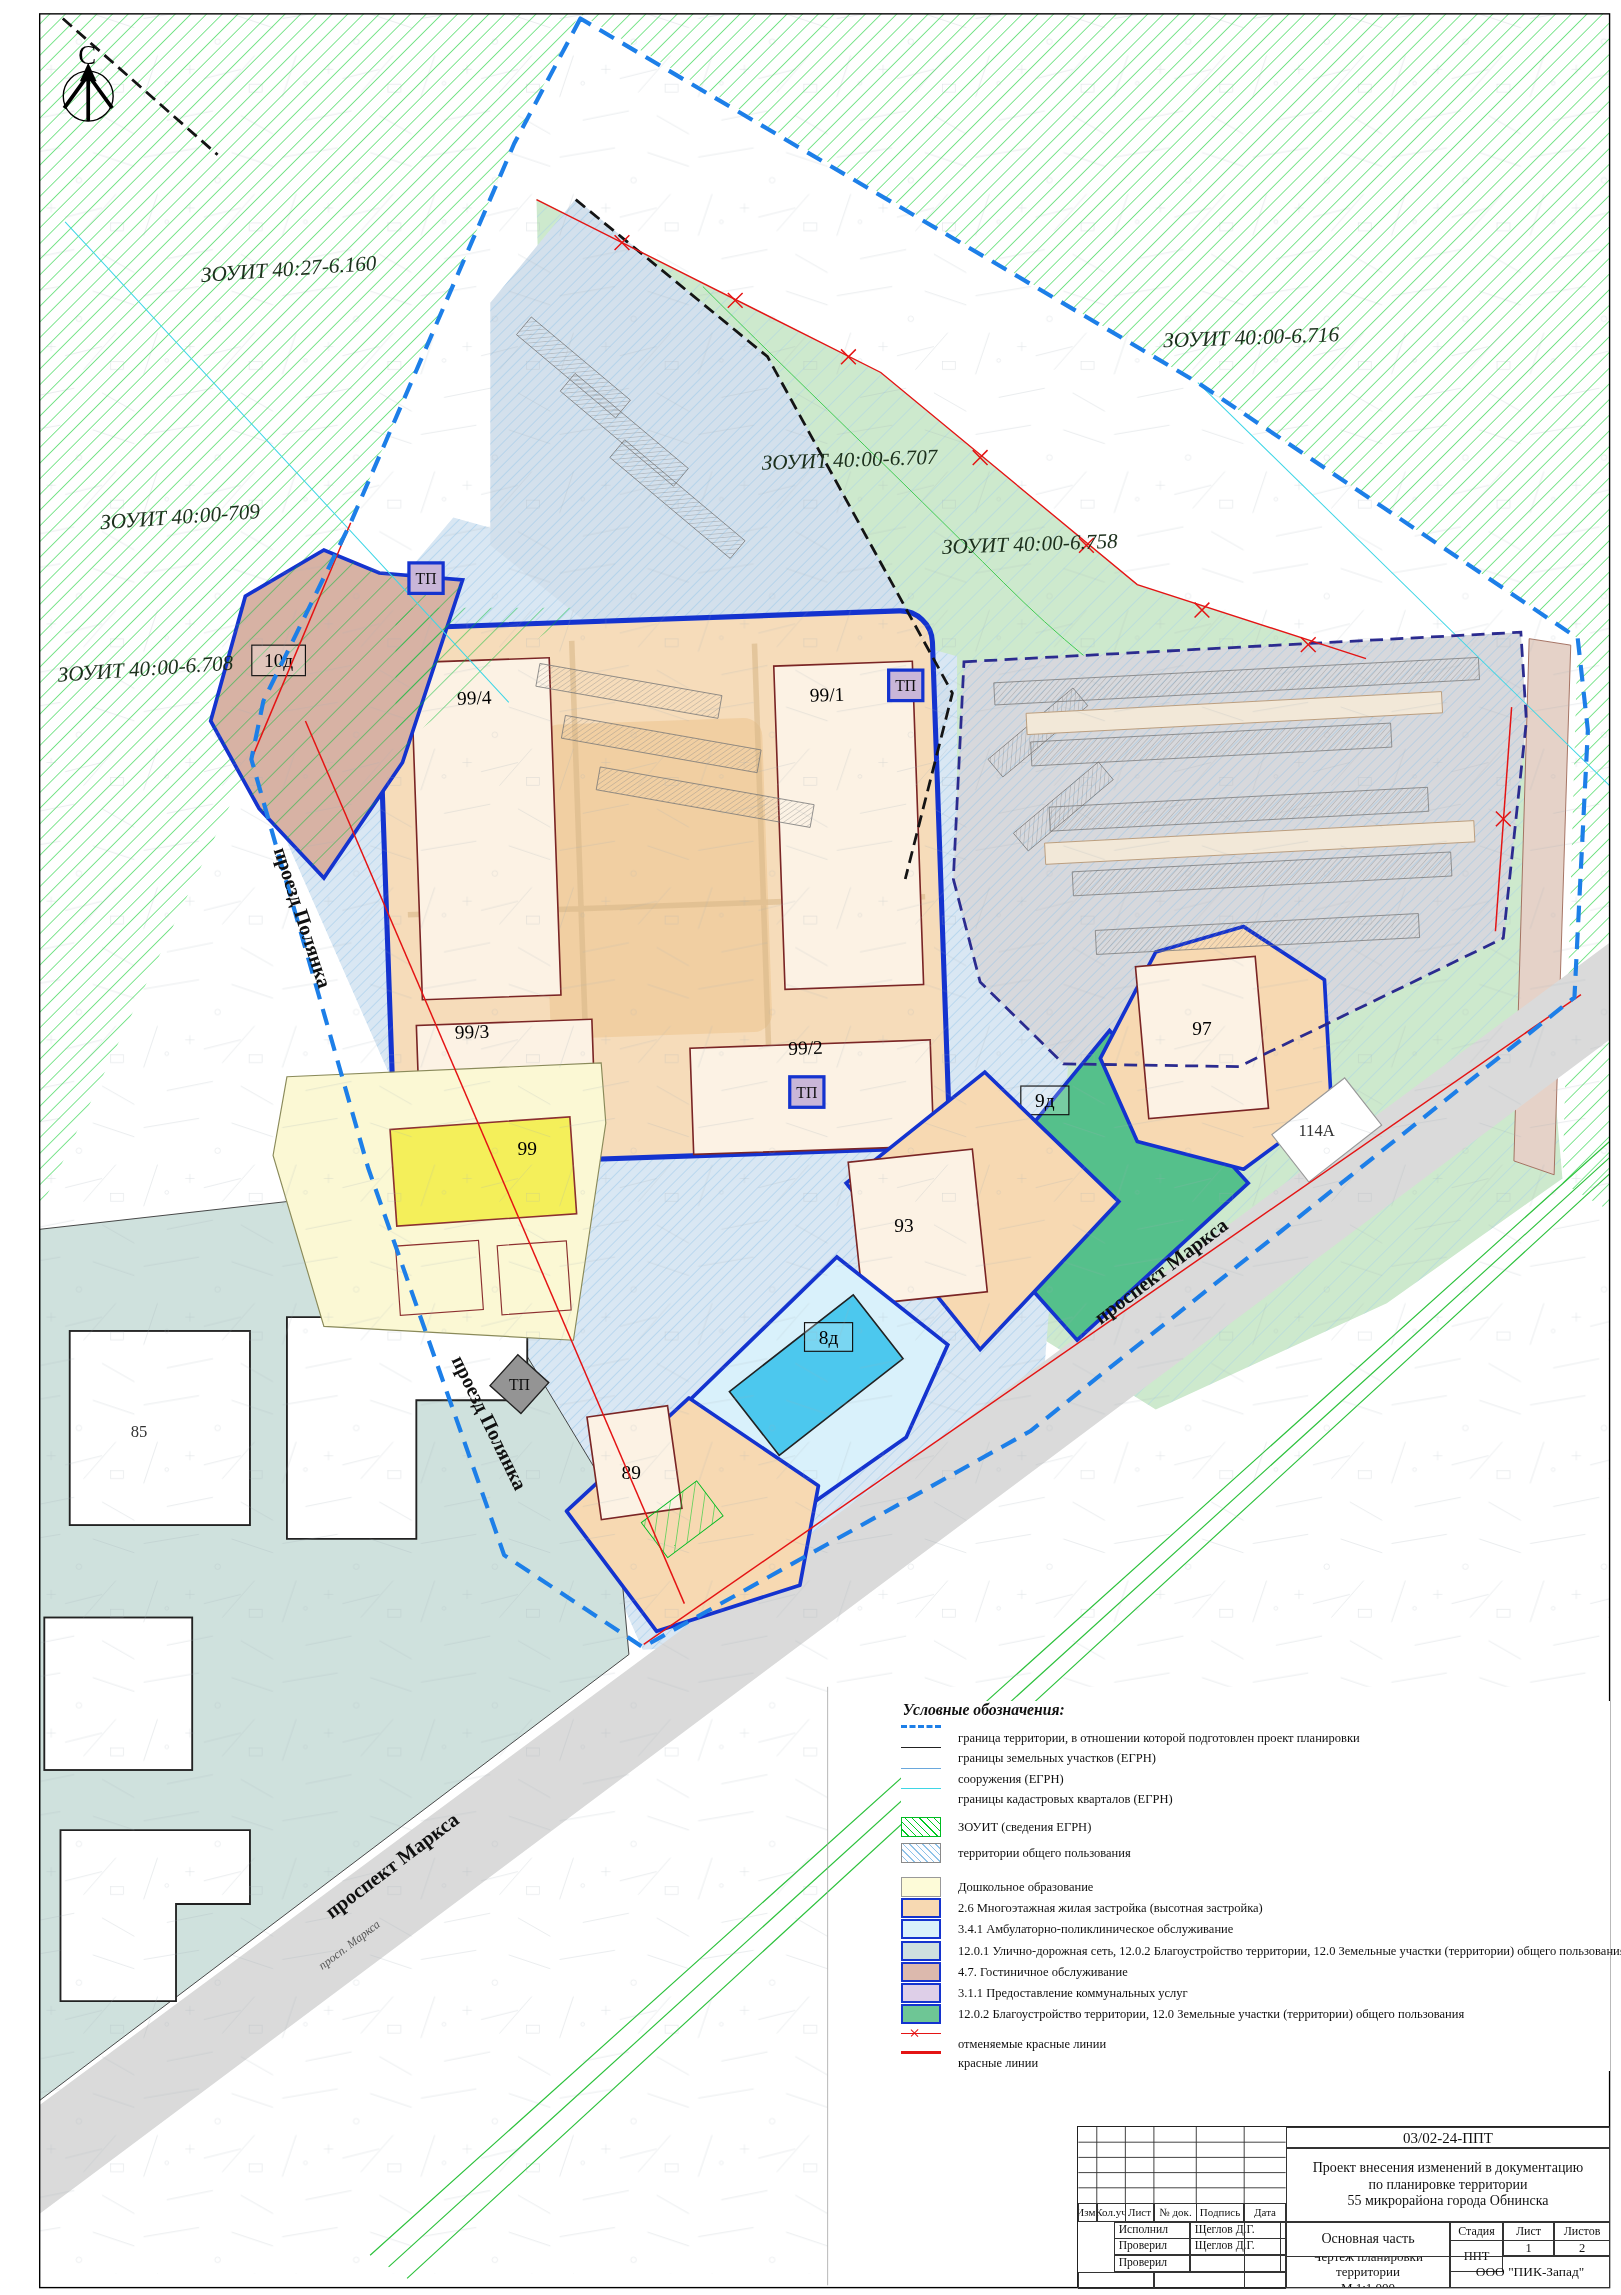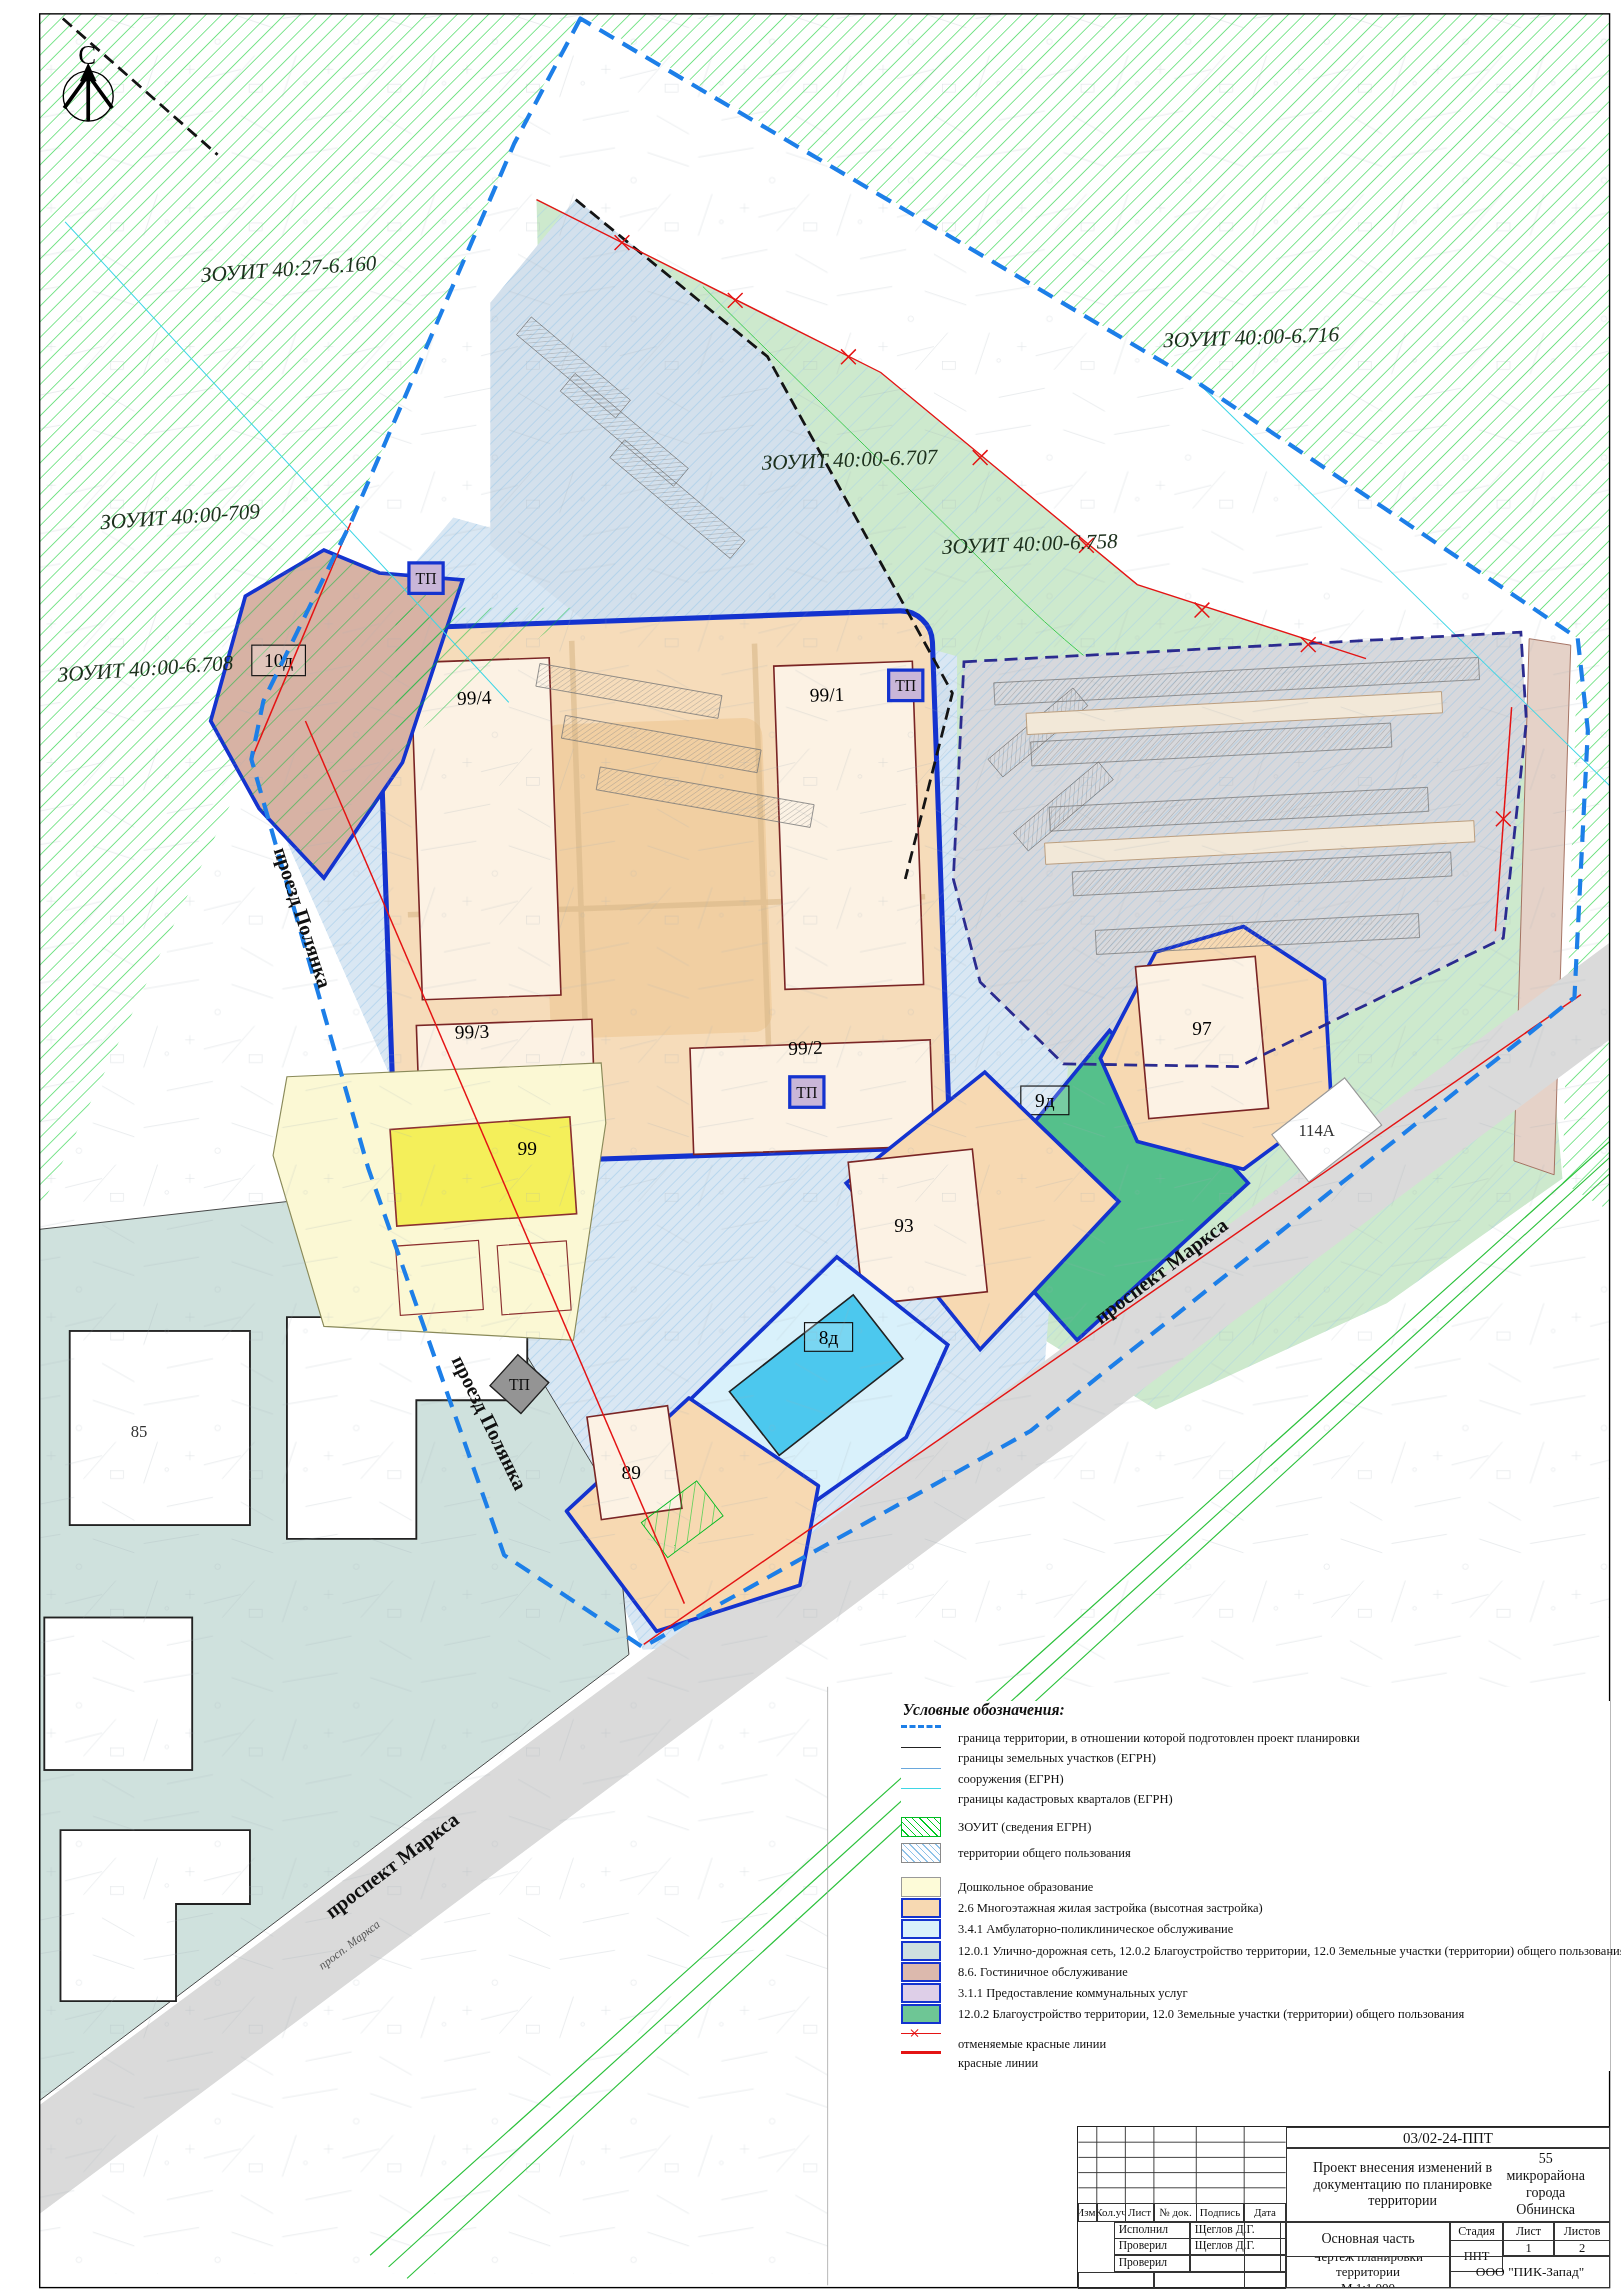--- a/index.html
+++ b/index.html
@@ -328,21 +328,21 @@
   <div class="lg-row" style="top:217px;">
     <div class="lg-sym sw sw-c sw-cy"></div>
     <div class="lg-lab">3.4.1 Амбулаторно-поликлиническое обслуживание</div>
   </div>
   <div class="lg-row" style="top:239px;">
     <div class="lg-sym sw sw-c sw-teal"></div>
     <div class="lg-lab">12.0.1 Улично-дорожная сеть, 12.0.2 Благоустройство территории, 12.0 Земельные участки (территории) общего пользования</div>
   </div>
   <div class="lg-row" style="top:260px;">
     <div class="lg-sym sw sw-c sw-pink"></div>
-    <div class="lg-lab">8.6. Гостиничное обслуживание</div>
+    <div class="lg-lab">4.7. Гостиничное обслуживание</div>
   </div>
   <div class="lg-row" style="top:281px;">
     <div class="lg-sym sw sw-c sw-lil"></div>
     <div class="lg-lab">3.1.1 Предоставление коммунальных услуг</div>
   </div>
   <div class="lg-row" style="top:302px;">
     <div class="lg-sym sw sw-c sw-grn"></div>
     <div class="lg-lab">12.0.2 Благоустройство территории, 12.0 Земельные участки (территории) общего пользования</div>
   </div>
 
@@ -382,21 +382,21 @@
   <div class="tc tc-l" style="left:76px;top:111px;width:91px;height:16.6px;font-size:11.6px;">Щеглов Д.Г.</div>
   <div class="tc" style="left:166px;top:111px;width:42px;height:16.6px;"></div>
   <div class="tc tc-l" style="left:0;top:128px;width:76px;height:16.6px;font-size:11.6px;">Проверил</div>
   <div class="tc tc-l" style="left:76px;top:128px;width:91px;height:16.6px;font-size:11.6px;"></div>
   <div class="tc" style="left:166px;top:128px;width:42px;height:16.6px;"></div>
   <div class="tc" style="left:0;top:145px;width:76px;height:17px;"></div>
   <div class="tc" style="left:76px;top:145px;width:91px;height:17px;"></div>
   <div class="tc" style="left:166px;top:145px;width:42px;height:17px;"></div>
 
   <div class="tc" style="left:208px;top:0;width:324px;height:21px;font-size:15px;">03/02-24-ППТ</div>
-  <div class="tc" style="left:208px;top:21px;width:324px;height:74px;flex-direction:row;font-size:14px;padding:0 18px;">
+  <div class="tc" style="left:208px;top:21px;width:324px;height:74px;flex-direction:column;font-size:14px;padding:0 18px;">
     <div>Проект внесения изменений в документацию по планировке  территории</div>
     <div>55 микрорайона города Обнинска</div>
   </div>
 
   <div class="tc" style="left:208px;top:95px;width:164px;height:35px;font-size:14px;">Основная часть</div>
   <div class="tc" style="left:208px;top:129px;width:164px;height:32px;flex-direction:column;font-size:13px;">
     <div>Чертеж планировки территории</div>
     <div>М 1:1 000</div>
   </div>
 

